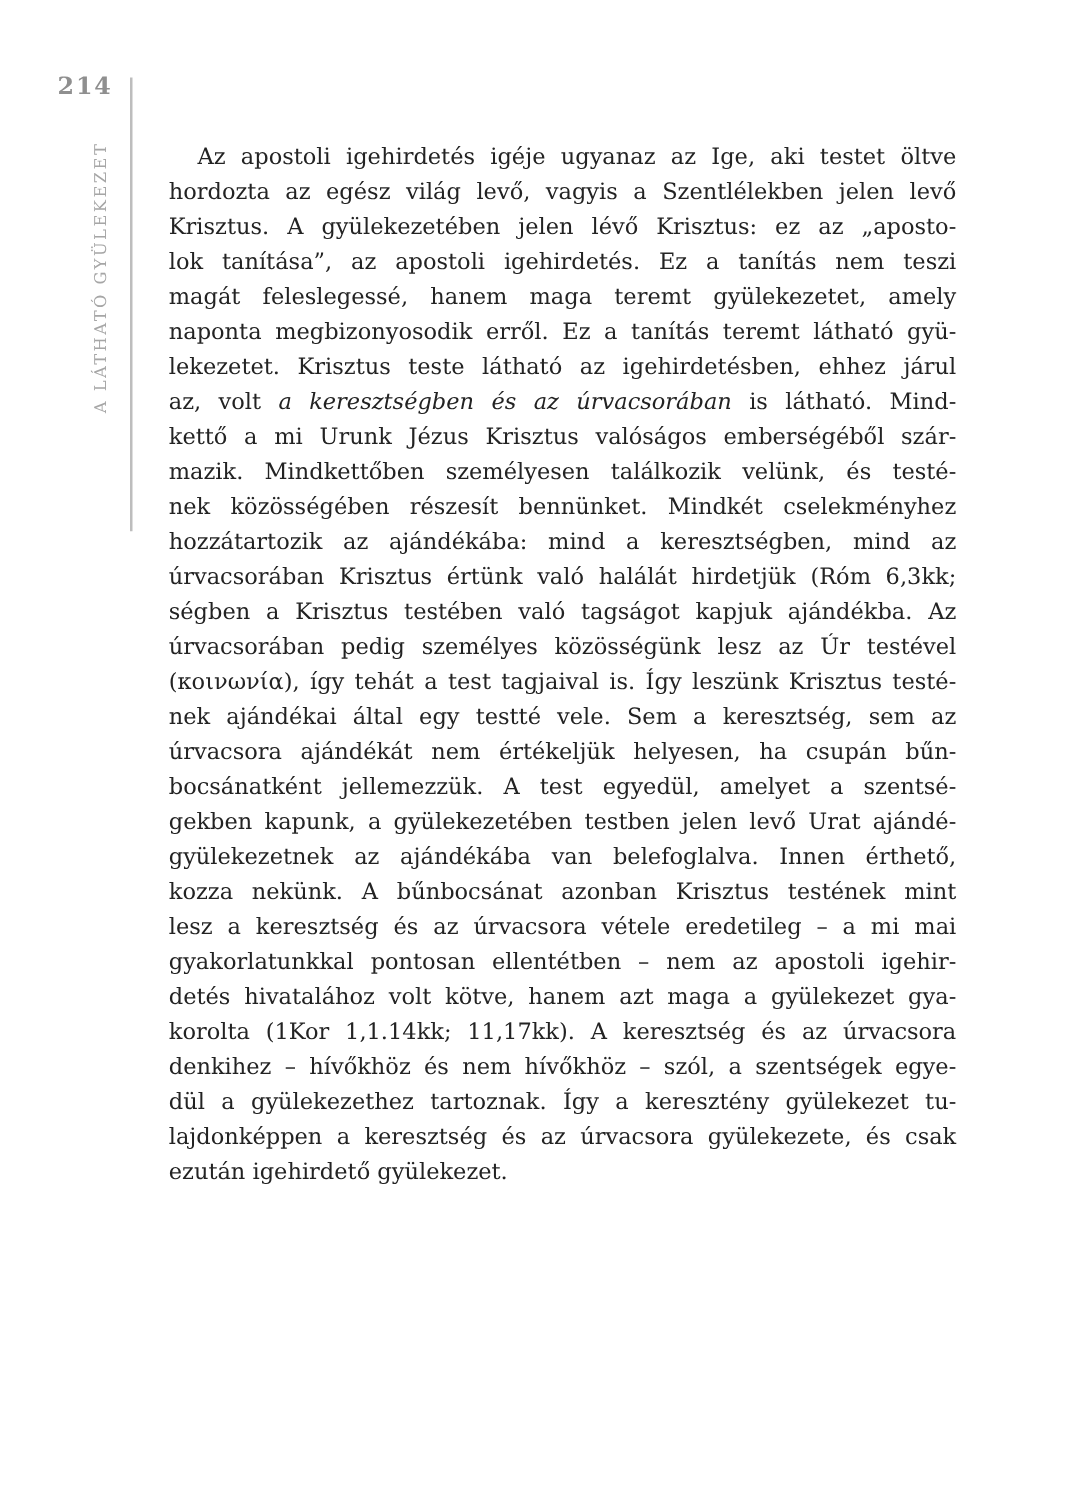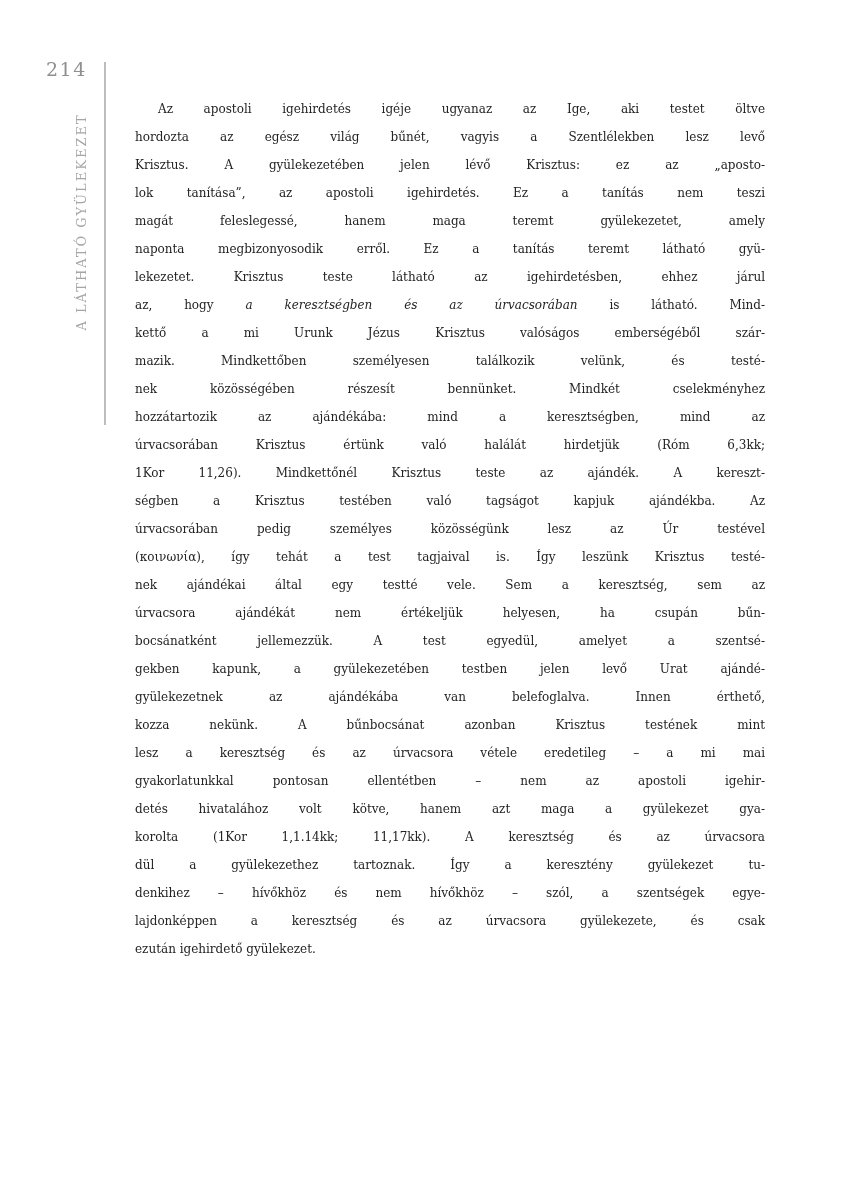--- a/index.html
+++ b/index.html
@@ -12,20 +12,21 @@
     overflow: hidden;
     font-family: "DejaVu Serif", "Liberation Serif", serif;
   }
   .page-number {
     position: absolute;
     left: 46px;
     top: 58px;
     font-size: 19px;
     letter-spacing: 1.5px;
     color: #8f8f8f;
+    font-weight: bold;
   }
   .margin-rule {
     position: absolute;
     left: 104px;
     top: 62px;
     width: 2px;
     height: 363px;
     background: #bdbdbd;
   }
   .margin-label {
@@ -34,23 +35,23 @@
     top: 222px;
     transform: translate(-50%, -50%) rotate(-90deg);
     white-space: nowrap;
     font-size: 13px;
     letter-spacing: 2px;
     color: #a6a6a6;
   }
   .body-text {
     position: absolute;
     left: 135px;
-    top: 95px;
+    top: 112px;
     width: 630px;
-    font-size: 12px;
+    font-size: 18px;
     line-height: 28px;
     color: #232323;
   }
   .body-text .line {
     text-align: justify;
     text-align-last: justify;
   }
   .body-text .line.indent { text-indent: 23px; }
   .body-text .line.last { text-align-last: left; }
   .body-text em { }
@@ -60,44 +61,43 @@
 
 <div class="page">
   <div class="page-number">214</div>
 
   <div class="margin-rule"></div>
 
   <div class="margin-label">A LÁTHATÓ GYÜLEKEZET</div>
 
   <div class="body-text">
       <div class="line indent"><span>Az apostoli igehirdetés igéje ugyanaz az Ige, aki testet öltve</span></div>
-      <div class="line"><span>hordozta az egész világ bűnét, vagyis a Szentlélekben lesz levő</span></div>
+      <div class="line"><span>hordozta az egész világ levő, vagyis a Szentlélekben jelen levő</span></div>
       <div class="line"><span>Krisztus. A gyülekezetében jelen lévő Krisztus: ez az „aposto-</span></div>
       <div class="line"><span>lok tanítása”, az apostoli igehirdetés. Ez a tanítás nem teszi</span></div>
       <div class="line"><span>magát feleslegessé, hanem maga teremt gyülekezetet, amely</span></div>
       <div class="line"><span>naponta megbizonyosodik erről. Ez a tanítás teremt látható gyü-</span></div>
       <div class="line"><span>lekezetet. Krisztus teste látható az igehirdetésben, ehhez járul</span></div>
-      <div class="line"><span>az, hogy </span><em>a keresztségben és az úrvacsorában</em><span> is látható. Mind-</span></div>
+      <div class="line"><span>az, volt </span><em>a keresztségben és az úrvacsorában</em><span> is látható. Mind-</span></div>
       <div class="line"><span>kettő a mi Urunk Jézus Krisztus valóságos emberségéből szár-</span></div>
       <div class="line"><span>mazik. Mindkettőben személyesen találkozik velünk, és testé-</span></div>
       <div class="line"><span>nek közösségében részesít bennünket. Mindkét cselekményhez</span></div>
       <div class="line"><span>hozzátartozik az ajándékába: mind a keresztségben, mind az</span></div>
       <div class="line"><span>úrvacsorában Krisztus értünk való halálát hirdetjük (Róm 6,3kk;</span></div>
-      <div class="line"><span>1Kor 11,26). Mindkettőnél Krisztus teste az ajándék. A kereszt-</span></div>
       <div class="line"><span>ségben a Krisztus testében való tagságot kapjuk ajándékba. Az</span></div>
       <div class="line"><span>úrvacsorában pedig személyes közösségünk lesz az Úr testével</span></div>
       <div class="line"><span>(κοινωνία), így tehát a test tagjaival is. Így leszünk Krisztus testé-</span></div>
       <div class="line"><span>nek ajándékai által egy testté vele. Sem a keresztség, sem az</span></div>
       <div class="line"><span>úrvacsora ajándékát nem értékeljük helyesen, ha csupán bűn-</span></div>
       <div class="line"><span>bocsánatként jellemezzük. A test egyedül, amelyet a szentsé-</span></div>
       <div class="line"><span>gekben kapunk, a gyülekezetében testben jelen levő Urat ajándé-</span></div>
       <div class="line"><span>gyülekezetnek az ajándékába van belefoglalva. Innen érthető,</span></div>
       <div class="line"><span>kozza nekünk. A bűnbocsánat azonban Krisztus testének mint</span></div>
       <div class="line"><span>lesz a keresztség és az úrvacsora vétele eredetileg – a mi mai</span></div>
       <div class="line"><span>gyakorlatunkkal pontosan ellentétben – nem az apostoli igehir-</span></div>
       <div class="line"><span>detés hivatalához volt kötve, hanem azt maga a gyülekezet gya-</span></div>
       <div class="line"><span>korolta (1Kor 1,1.14kk; 11,17kk). A keresztség és az úrvacsora</span></div>
+      <div class="line"><span>denkihez – hívőkhöz és nem hívőkhöz – szól, a szentségek egye-</span></div>
       <div class="line"><span>dül a gyülekezethez tartoznak. Így a keresztény gyülekezet tu-</span></div>
-      <div class="line"><span>denkihez – hívőkhöz és nem hívőkhöz – szól, a szentségek egye-</span></div>
       <div class="line"><span>lajdonképpen a keresztség és az úrvacsora gyülekezete, és csak</span></div>
       <div class="line last"><span>ezután igehirdető gyülekezet.</span></div>
     </div>
 </div>
 
 </body></html>

